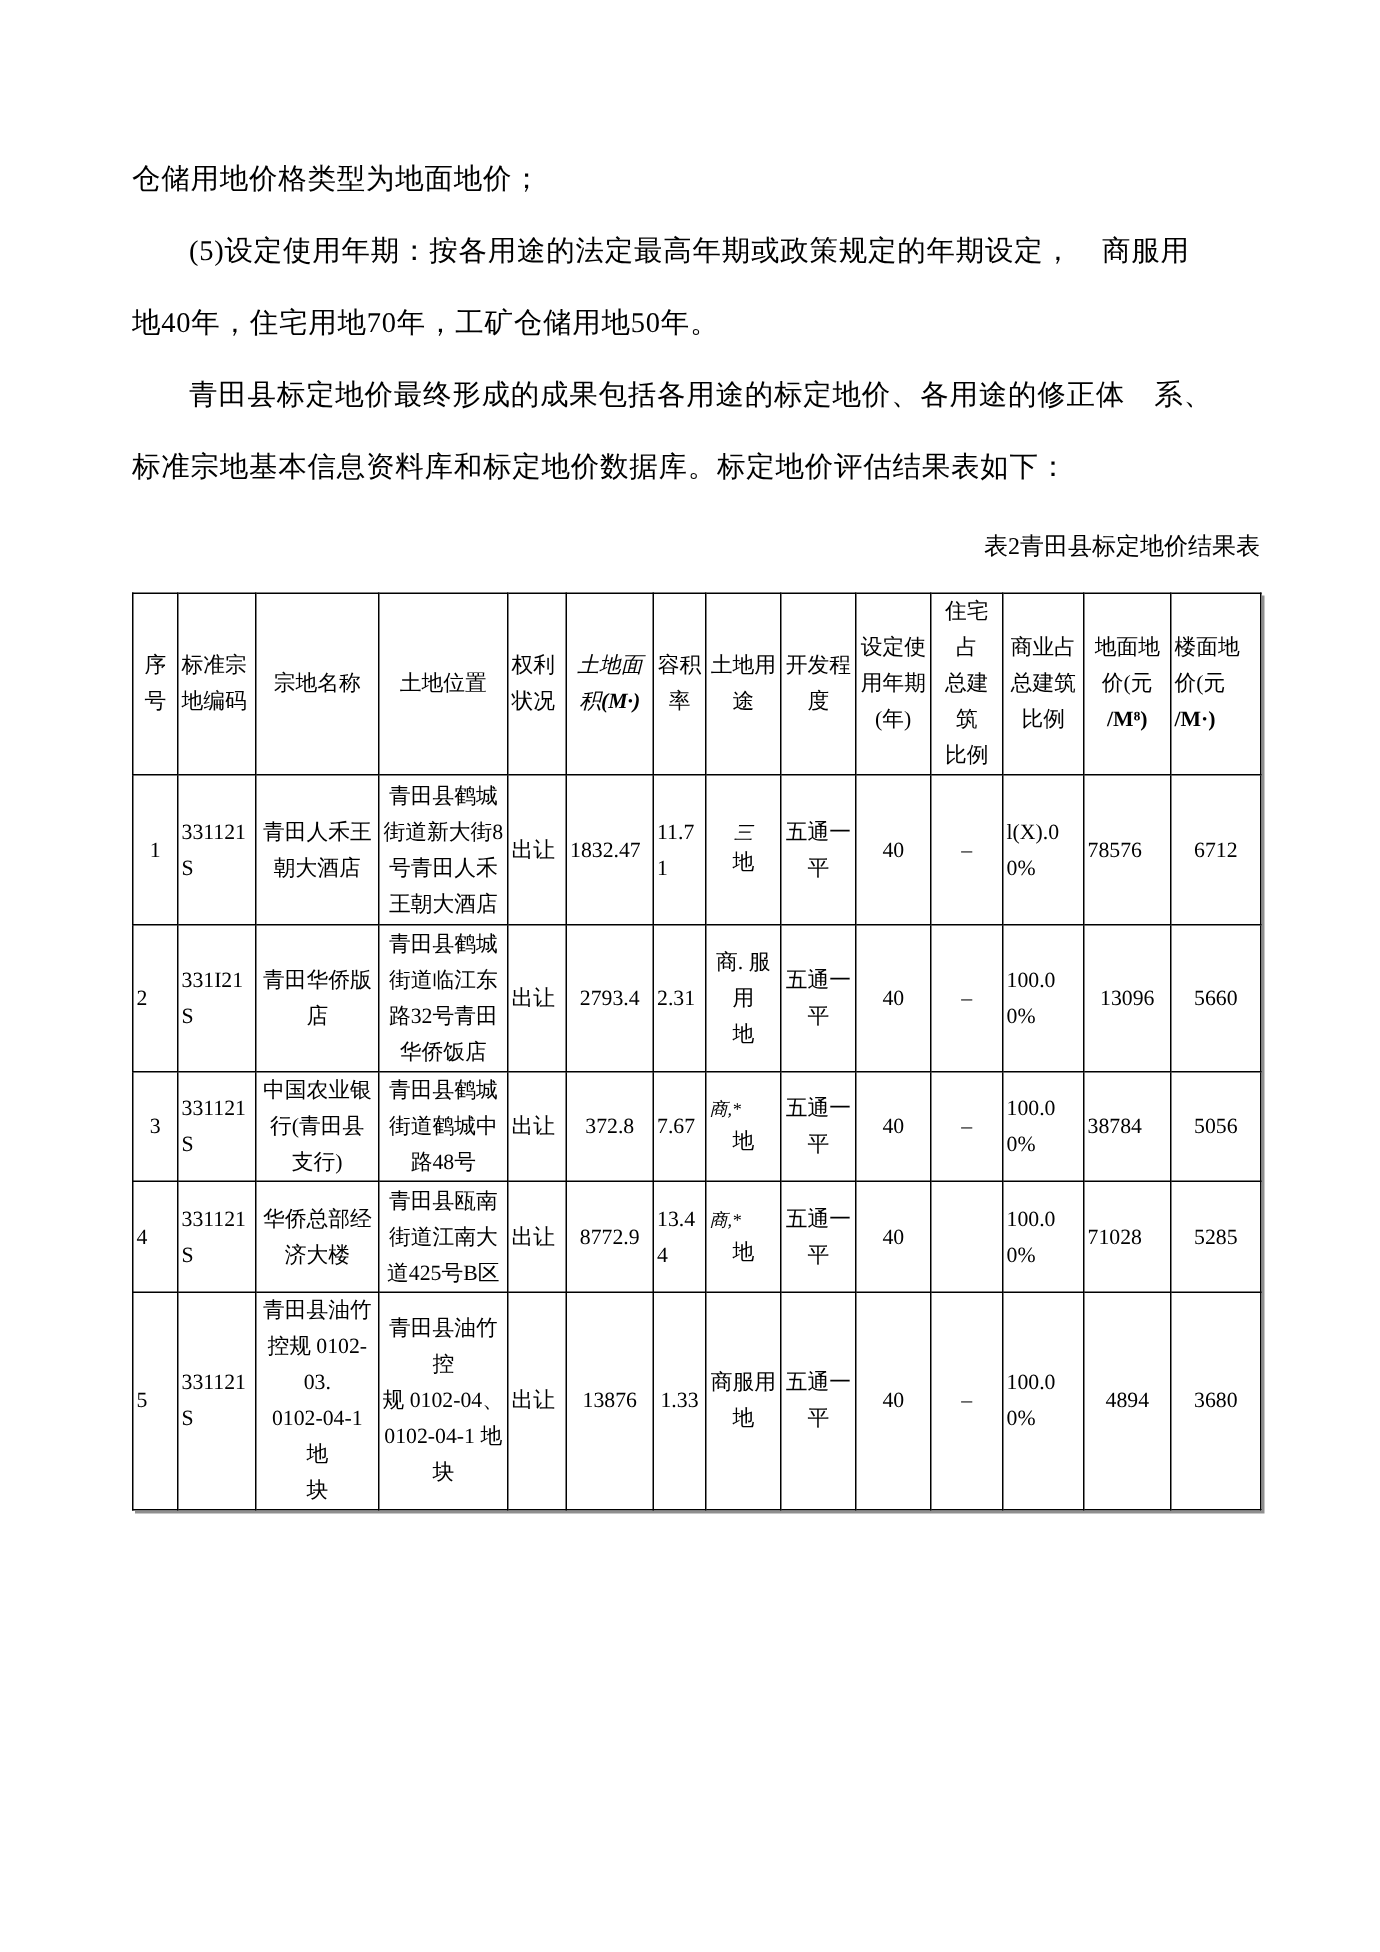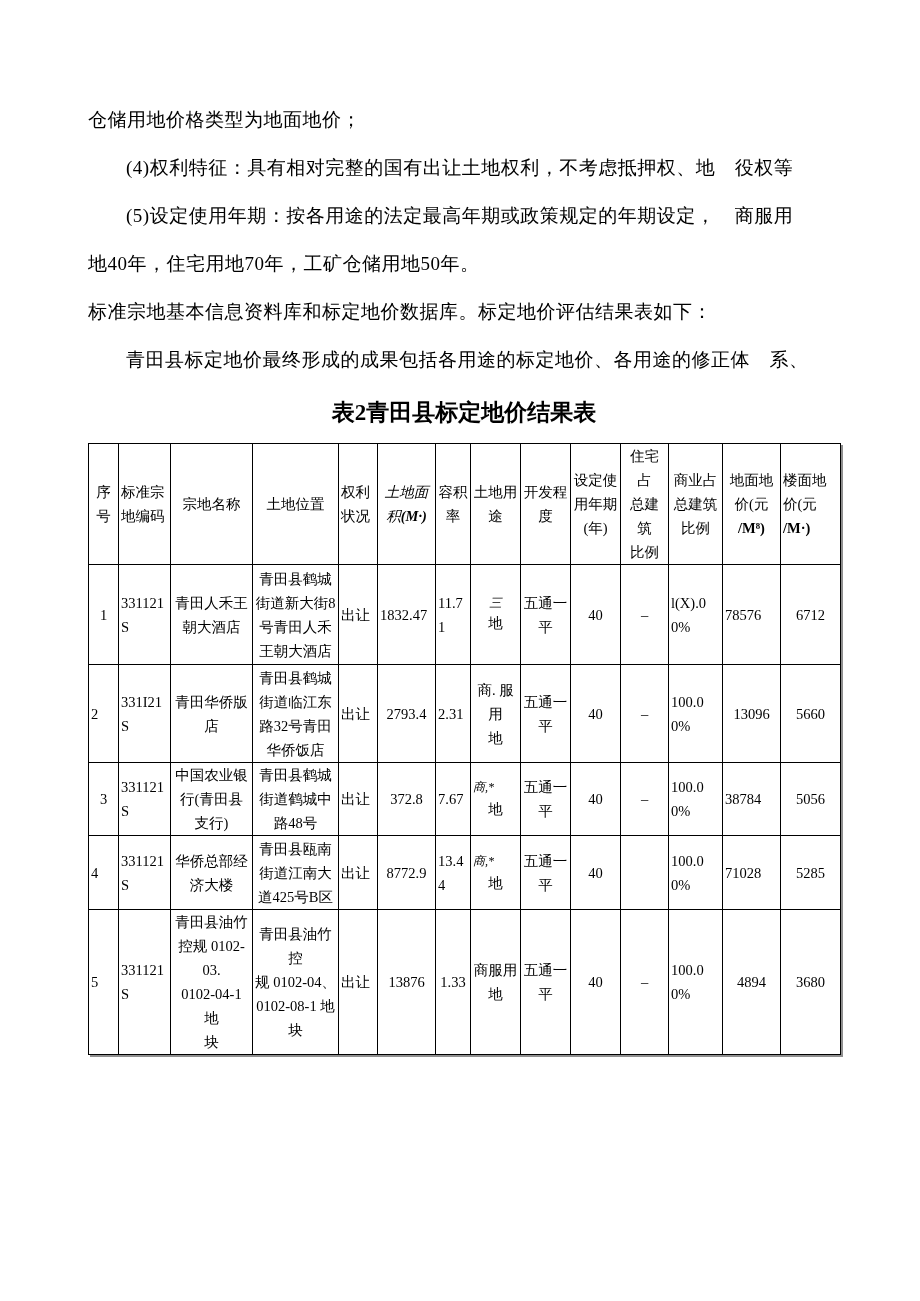--- a/index.html
+++ b/index.html
@@ -17,23 +17,23 @@
     font-size: 19px;
     line-height: 48px;
     height: 48px;
     white-space: pre-wrap;
     letter-spacing: .5px;
   }
   .text-line.indent { text-indent: 38px; }
 
   
   .tbl-title {
-    text-align: center;
-    font-weight: bold;
-    font-size: 23px;
+    text-align: right;
+    font-weight: normal;
+    font-size: 16px;
     line-height: 30px;
     margin: 14px 0 15px 0;
   }
 
   
   table.land {
     border-collapse: collapse;
     table-layout: fixed;
     width: 746px;
     box-shadow: 2px 2px 0 #8f8f8f;
@@ -55,25 +55,24 @@
   .b { font-weight: bold; }
   .it { font-style: italic; font-size: 12px; line-height: 20px; }
   .sup { font-size: 12.5px; line-height: 16px; }
 </style>
 </head>
 <body>
 
 <div class="doc">
   <div id="paragraphs">
       <div class="text-line">仓储用地价格类型为地面地价；</div>
-      <div class="text-line indent">(4)权利特征：具有相对完整的国有出让土地权利，不考虑抵押权、地　役权等</div>
       <div class="text-line indent">(5)设定使用年期：按各用途的法定最高年期或政策规定的年期设定，　商服用</div>
       <div class="text-line">地40年，住宅用地70年，工矿仓储用地50年。</div>
+      <div class="text-line indent">青田县标定地价最终形成的成果包括各用途的标定地价、各用途的修正体　系、</div>
       <div class="text-line">标准宗地基本信息资料库和标定地价数据库。标定地价评估结果表如下：</div>
-      <div class="text-line indent">青田县标定地价最终形成的成果包括各用途的标定地价、各用途的修正体　系、</div>
     </div>
   <div class="tbl-title">表2青田县标定地价结果表</div>
   <table class="land">
     <colgroup id="cols">
         <col style="width: 30px;">
         <col style="width: 52px;">
         <col style="width: 82px;">
         <col style="width: 86px;">
         <col style="width: 39px;">
         <col style="width: 58px;">
@@ -232,21 +231,21 @@
           <td>
             <div class="ln">青田县油竹</div>
             <div class="ln">控规 0102-</div>
             <div class="ln">03.</div>
             <div class="ln">0102-04-1 地</div>
             <div class="ln">块</div>
           </td>
           <td>
             <div class="ln">青田县油竹控</div>
             <div class="ln">规 0102-04、</div>
-            <div class="ln">0102-08-1 地块</div>
+            <div class="ln">0102-04-1 地块</div>
           </td>
           <td class="ta-l">出让</td>
           <td>13876</td>
           <td>1.33</td>
           <td>
             <div class="ln">商服用</div>
             <div class="ln">地</div>
           </td>
           <td>五通一平</td>
           <td>40</td>

